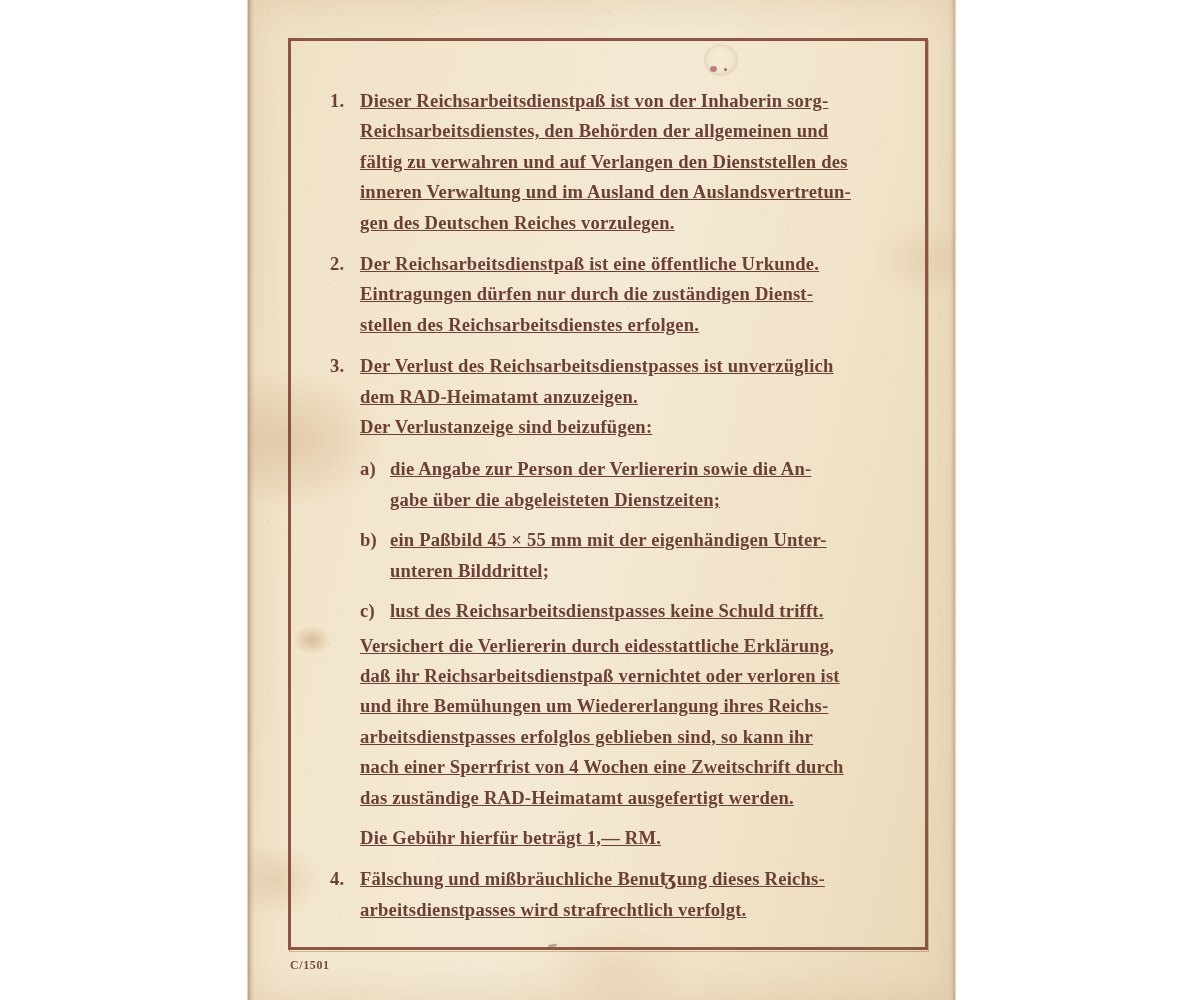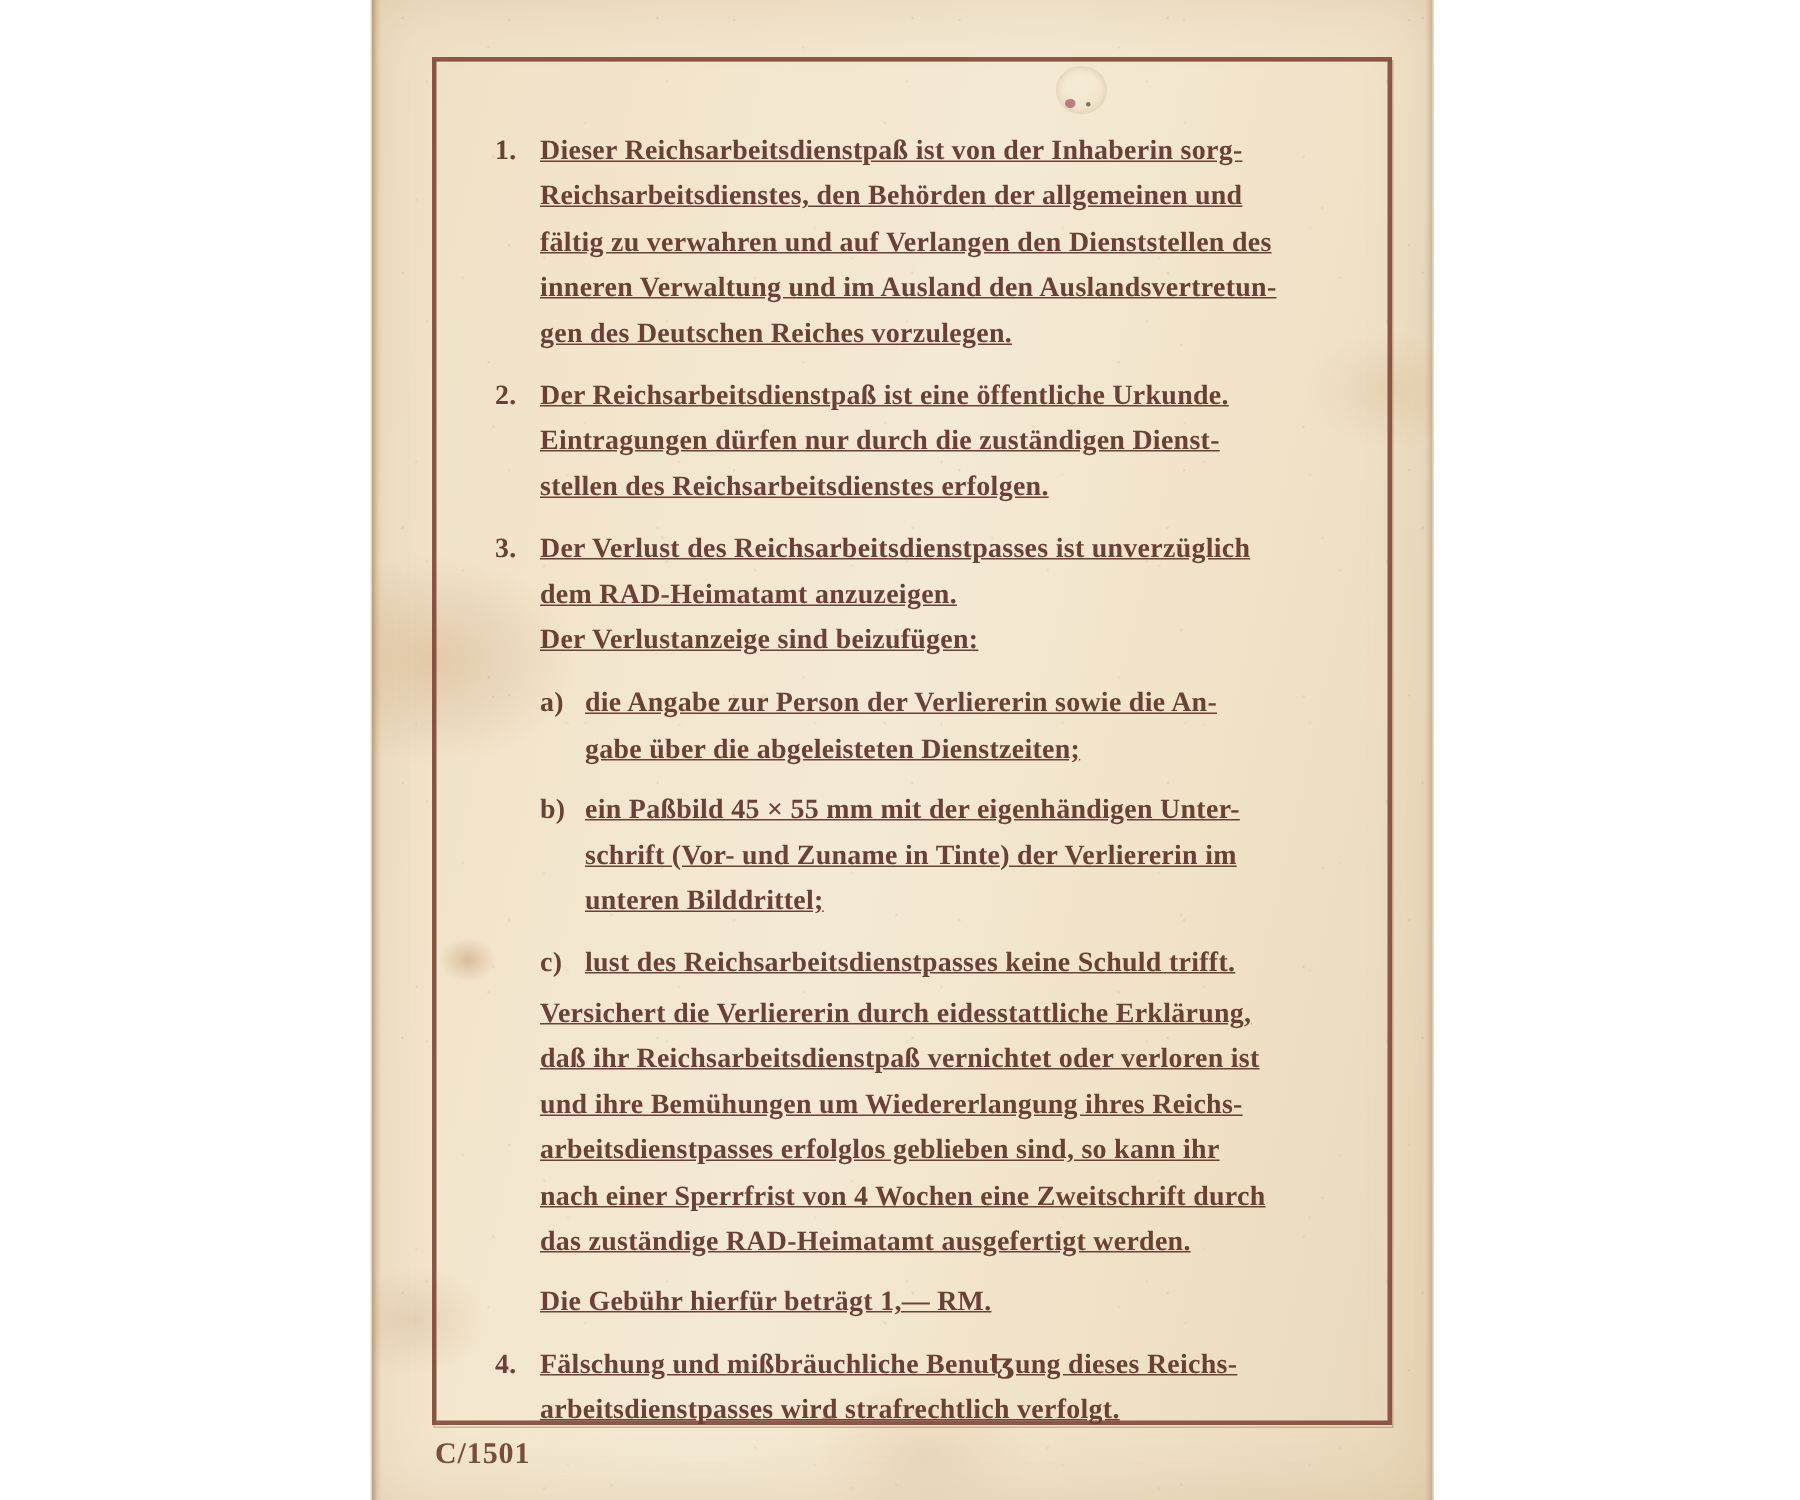--- a/index.html
+++ b/index.html
@@ -184,21 +184,21 @@
   }
   .tight { margin-bottom: 4px; }
   .plain { margin-bottom: 10px; }
   .nudge-top { margin-top: 8px; }
 
   
   #printer-code {
     position: absolute;
     left: 42px;
     top: 958px;
-    font-size: 20px;
+    font-size: 12px;
     font-weight: 700;
     color: #7a4c3a;
     letter-spacing: 0.6px;
   }
 
   
   #fleck {
     position: absolute;
     left: 300px;
     top: 944px;
@@ -251,21 +251,20 @@
 
         <div class="sub-item">
           <span class="marker">a)</span>
           <p>die Angabe zur Person der Verliererin sowie die An-</p>
           <p>gabe über die abgeleisteten Dienstzeiten;</p>
         </div>
 
         <div class="sub-item">
           <span class="marker">b)</span>
           <p>ein Paßbild 45 × 55 mm mit der eigenhändigen Unter-</p>
-          <p>schrift (Vor- und Zuname in Tinte) der Verliererin im</p>
           <p>unteren Bilddrittel;</p>
         </div>
 
         <div class="sub-item tight">
           <span class="marker">c)</span>
           <p>lust des Reichsarbeitsdienstpasses keine Schuld trifft.</p>
         </div>
 
       </div>
 

